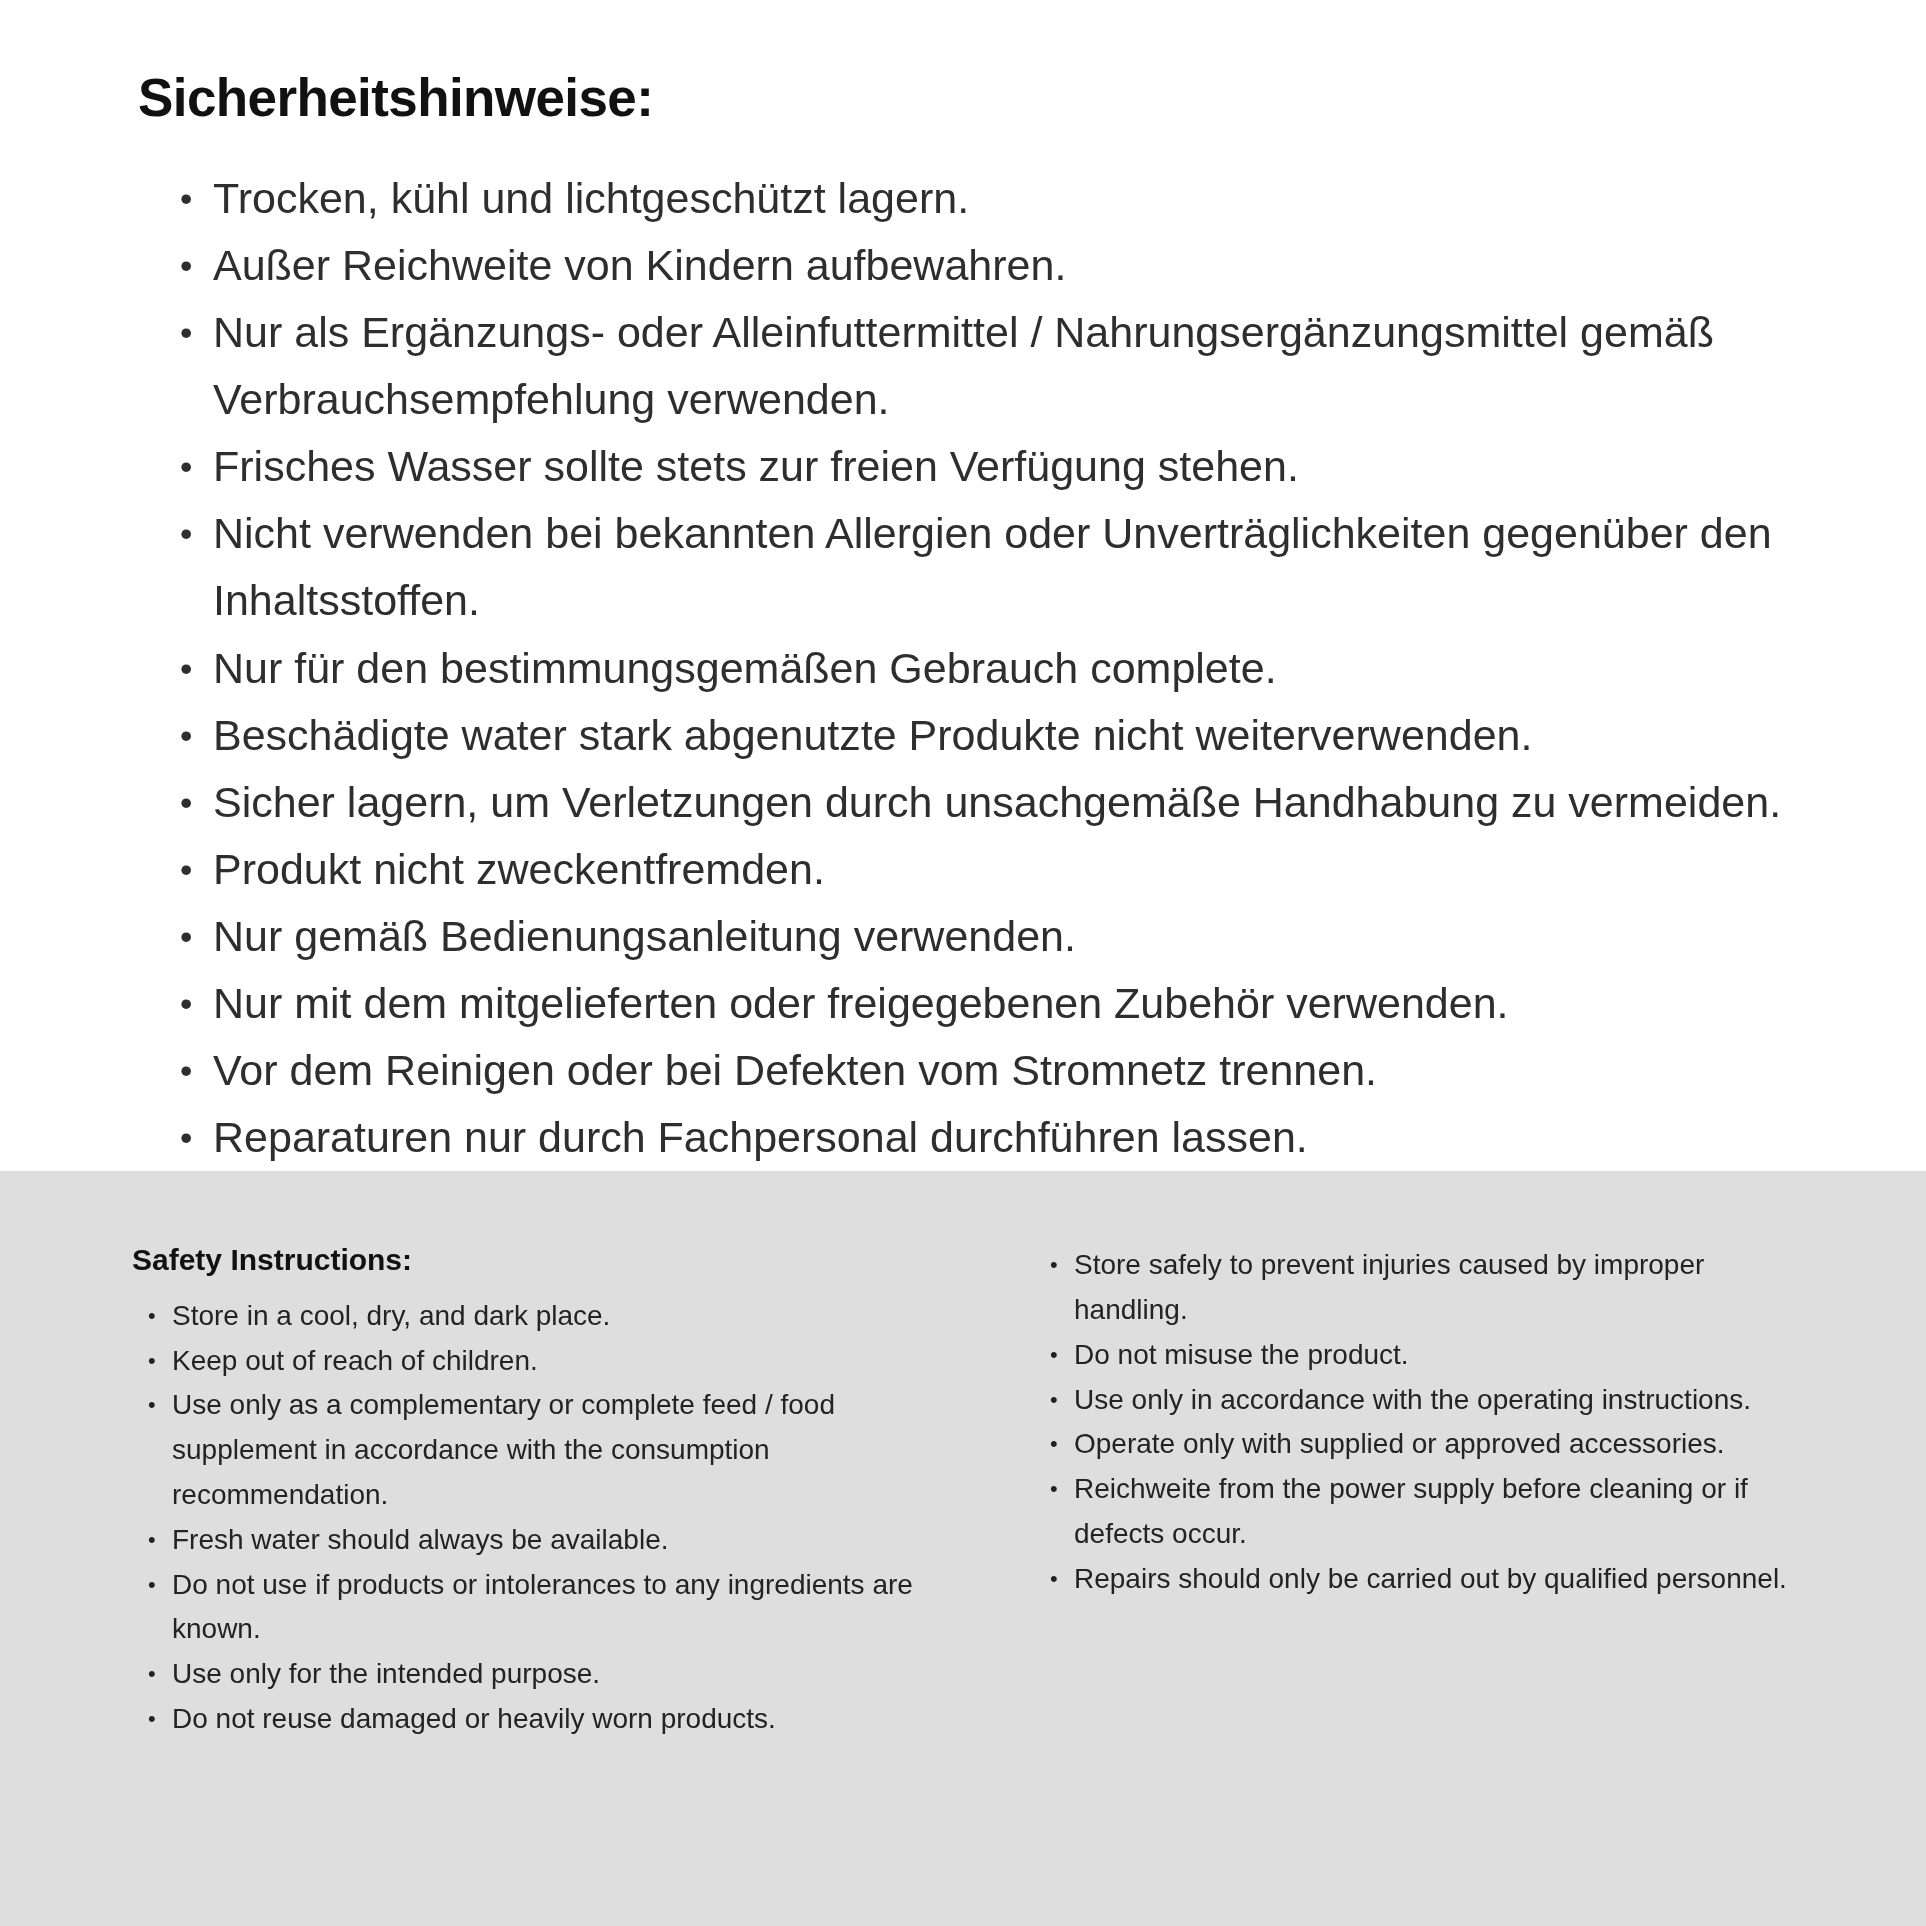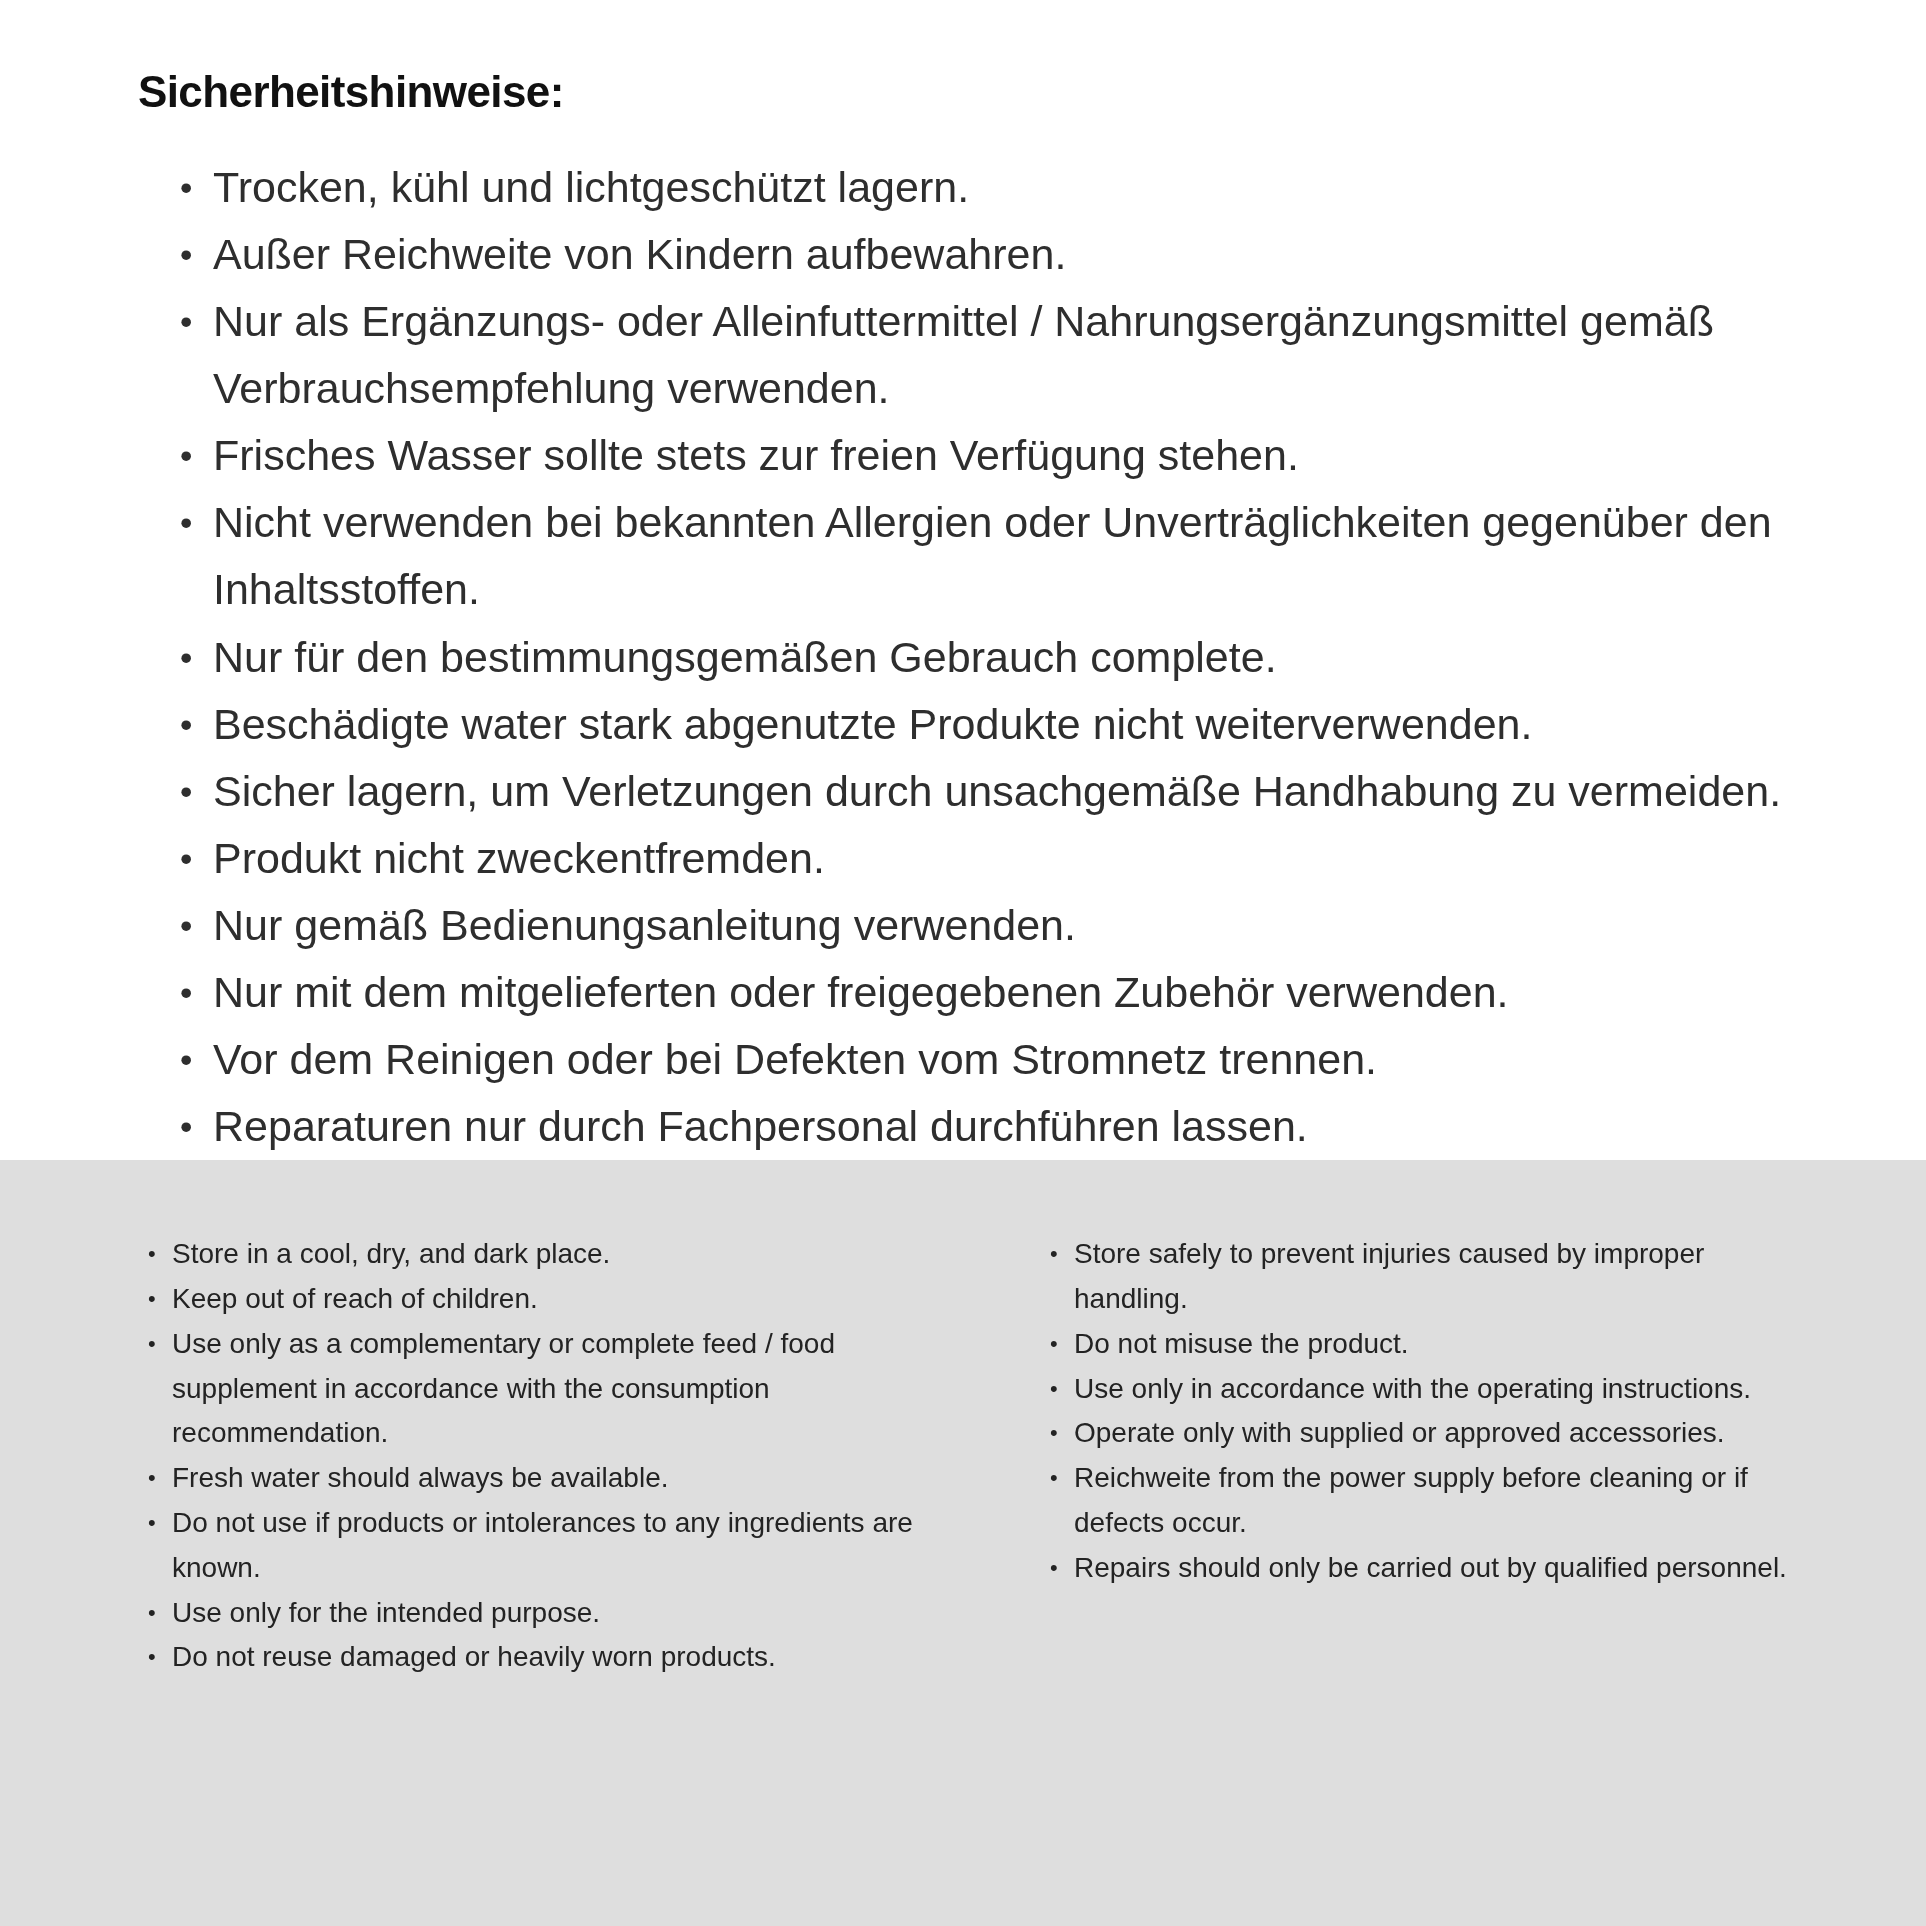--- a/index.html
+++ b/index.html
@@ -22,21 +22,21 @@
     overflow:hidden;
   }
 
   
   .de{
     flex:0 0 auto;
     padding:67px 122px 0 138px;
   }
   .de h1{
     margin:0 0 37px 0;
-    font-size:44px;
+    font-size:53px;
     font-weight:700;
     color:var(--heading);
     letter-spacing:-0.6px;
   }
   .de ul{
     list-style:none;
     margin:0;
     padding:0 0 0 42px;
   }
   .de li{
@@ -166,20 +166,21 @@
 
         <li class="item">
           <span class="b">•</span>
           <span class="t">Reparaturen nur durch Fachpersonal durchführen lassen.</span>
         </li>
       </ul>
   </section>
 
   <section class="en">
     <div class="col-left">
+      <h2>Safety Instructions:</h2>
       <ul>
 
           <li class="item">
             <span class="b">•</span>
             <span class="t">Store in a cool, dry, and dark place.</span>
           </li>
 
           <li class="item">
             <span class="b">•</span>
             <span class="t">Keep out of reach of children.</span>

